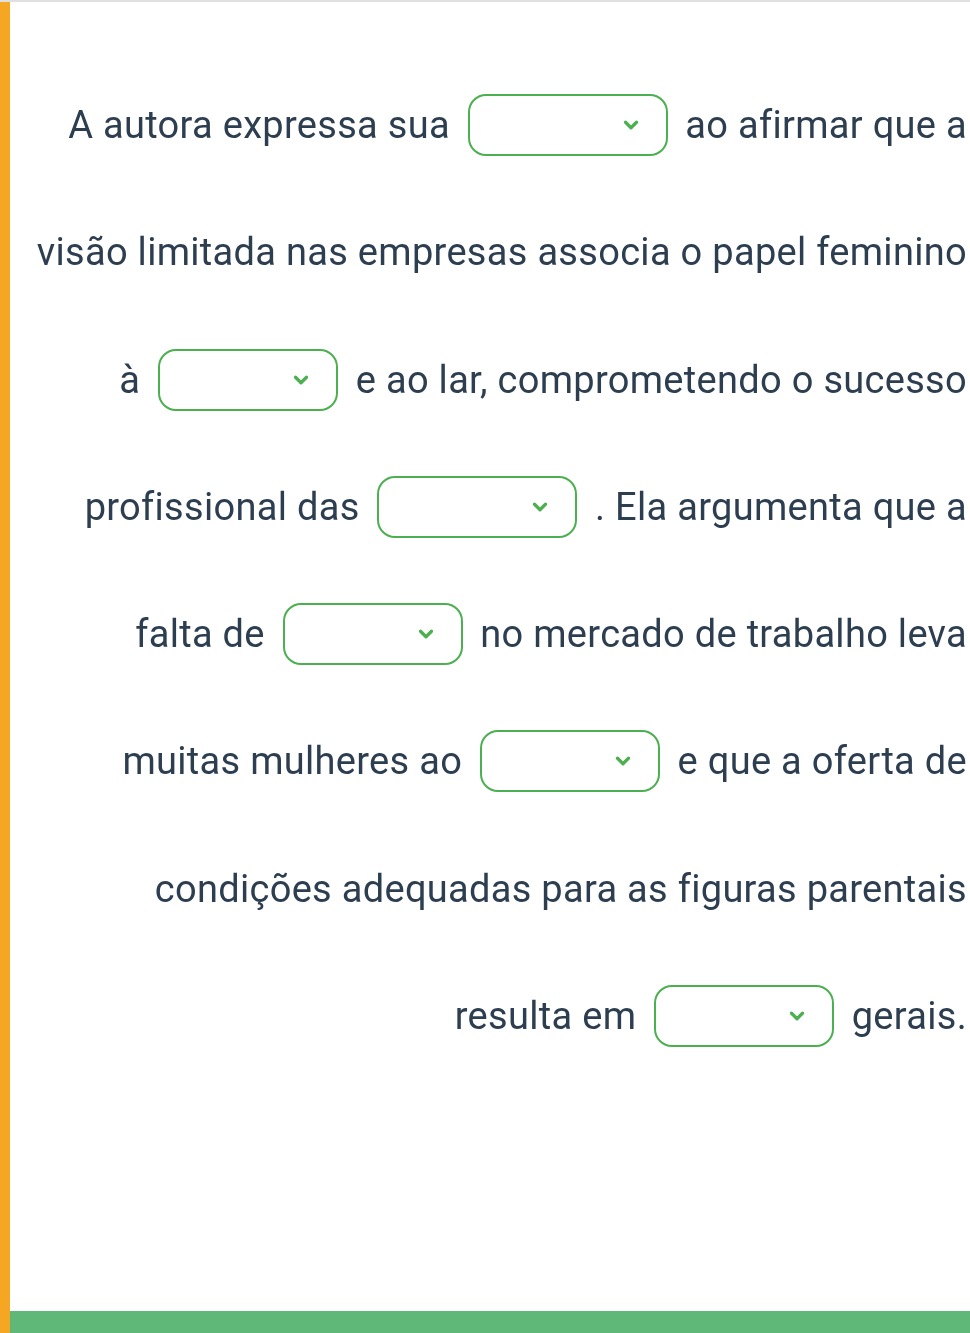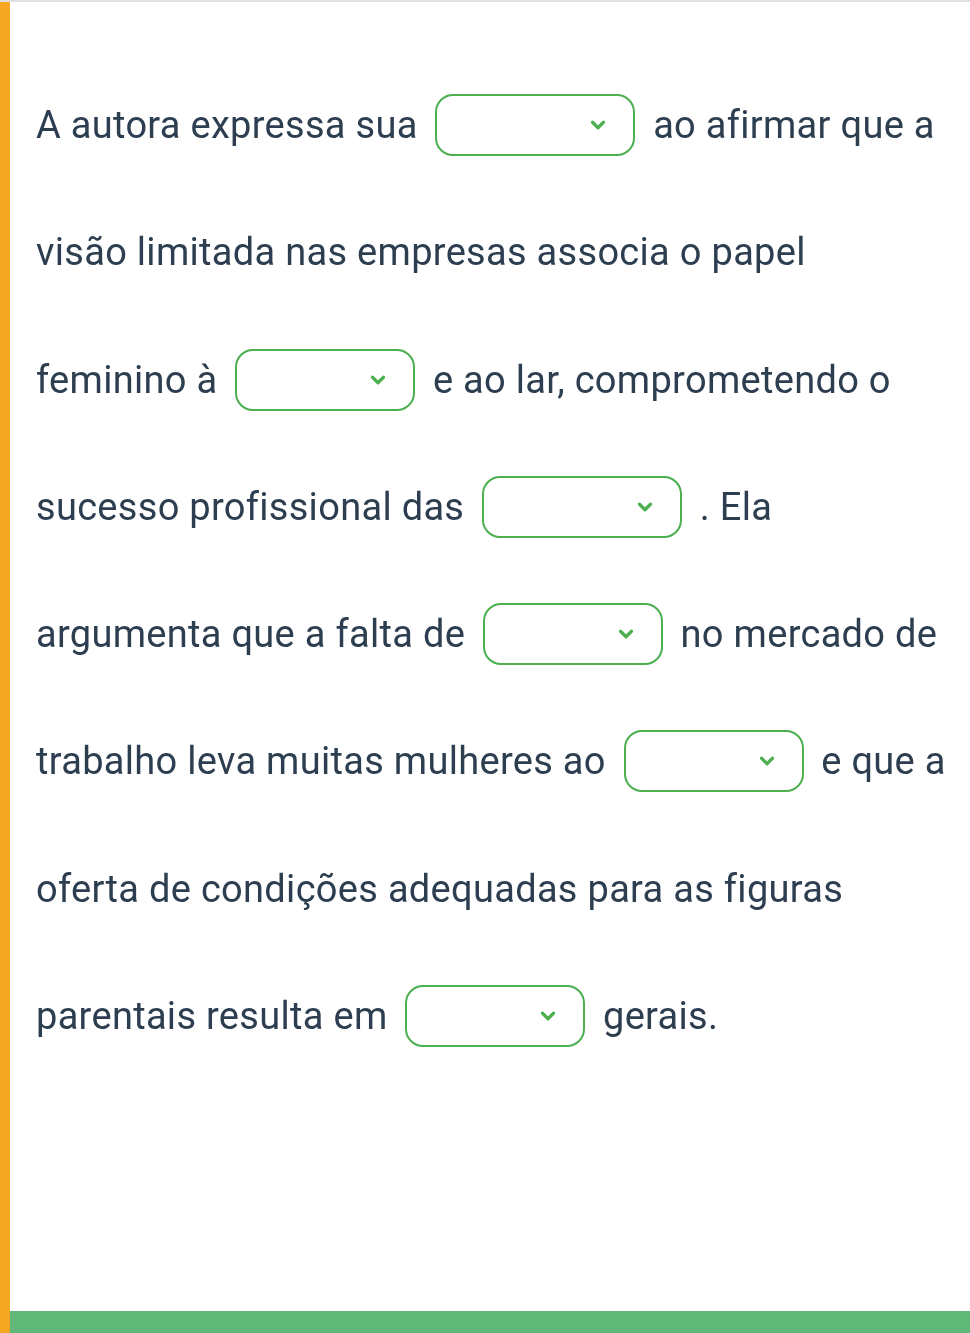--- a/index.html
+++ b/index.html
@@ -22,25 +22,26 @@
     }
     .accent-bar {
       position: absolute;
       left: 0;
       top: 0;
       bottom: 0;
       width: 10px;
       background: #f5a623;
     }
     .content {
-      padding: 60px 12px 40px 36px;
+      padding: 60px 3px 40px 36px;
       font-size: 38px;
       line-height: 2.5;
       color: #2c3e50;
       letter-spacing: 0.3px;
+      text-align: right;
     }
     .text-segment {
       display: inline;
       color: #2c3e50;
     }
     .dropdown {
       display: inline-flex;
       align-items: center;
       justify-content: flex-end;
       vertical-align: middle;

